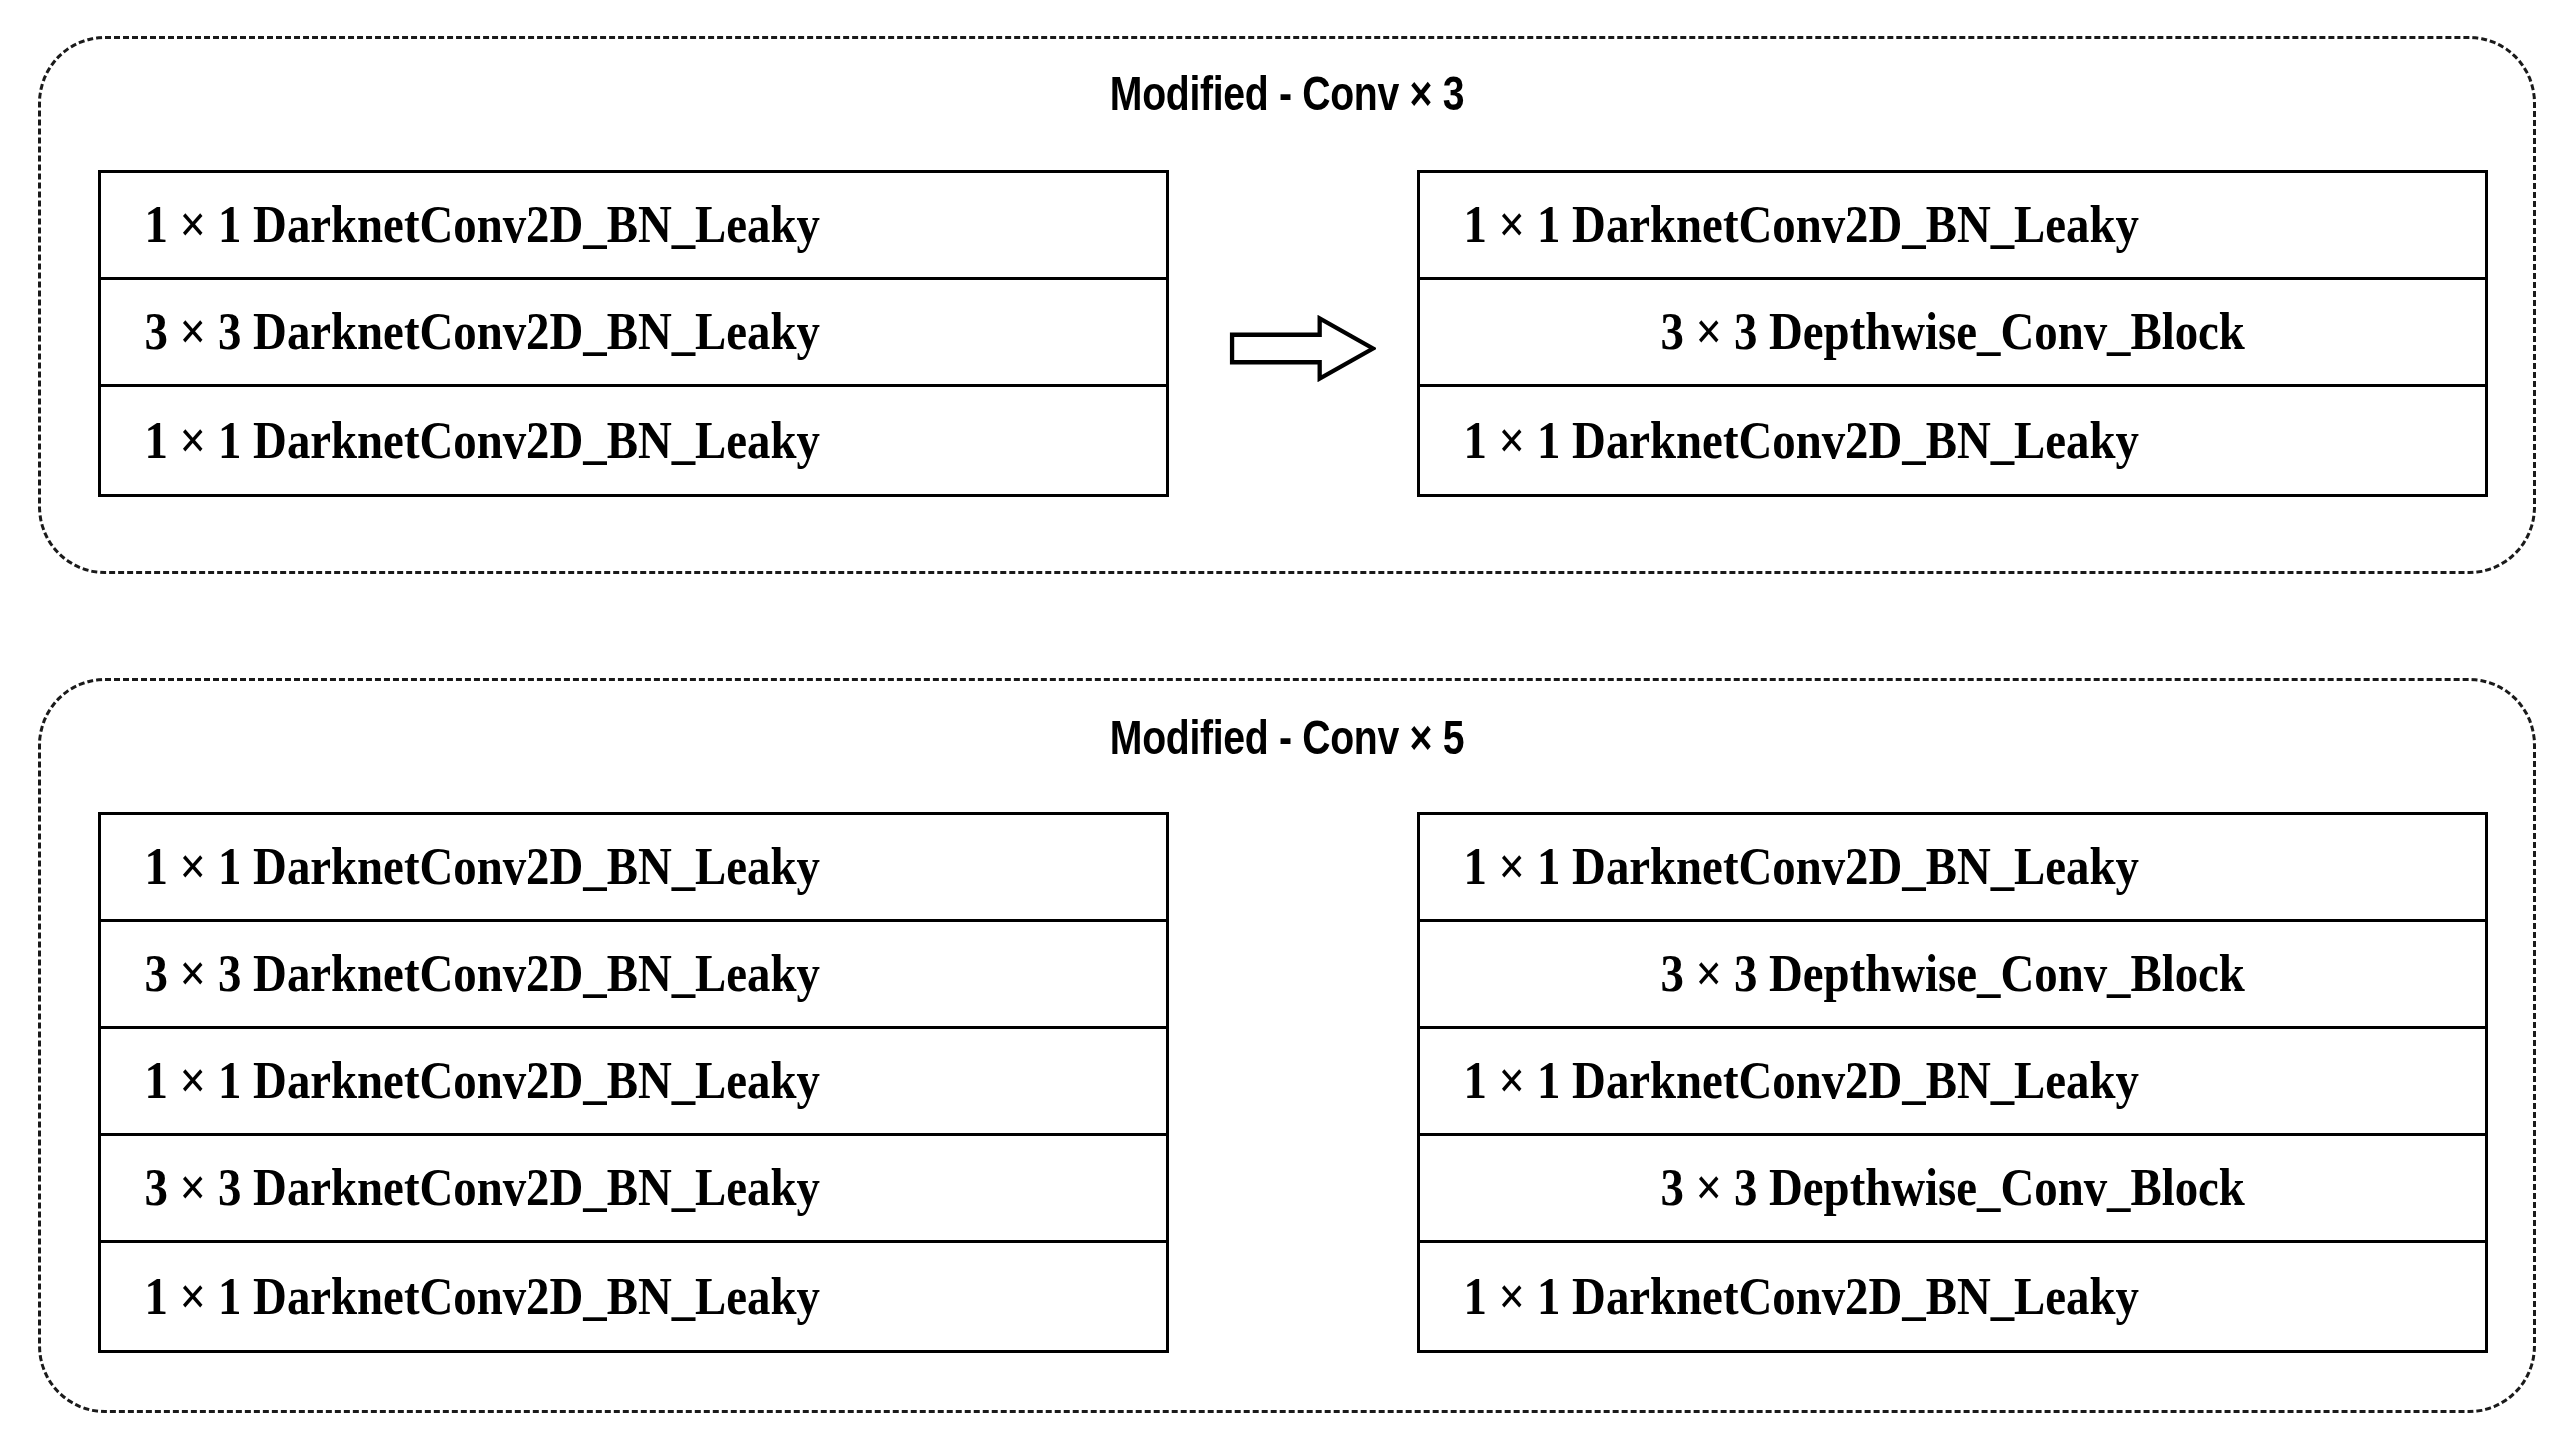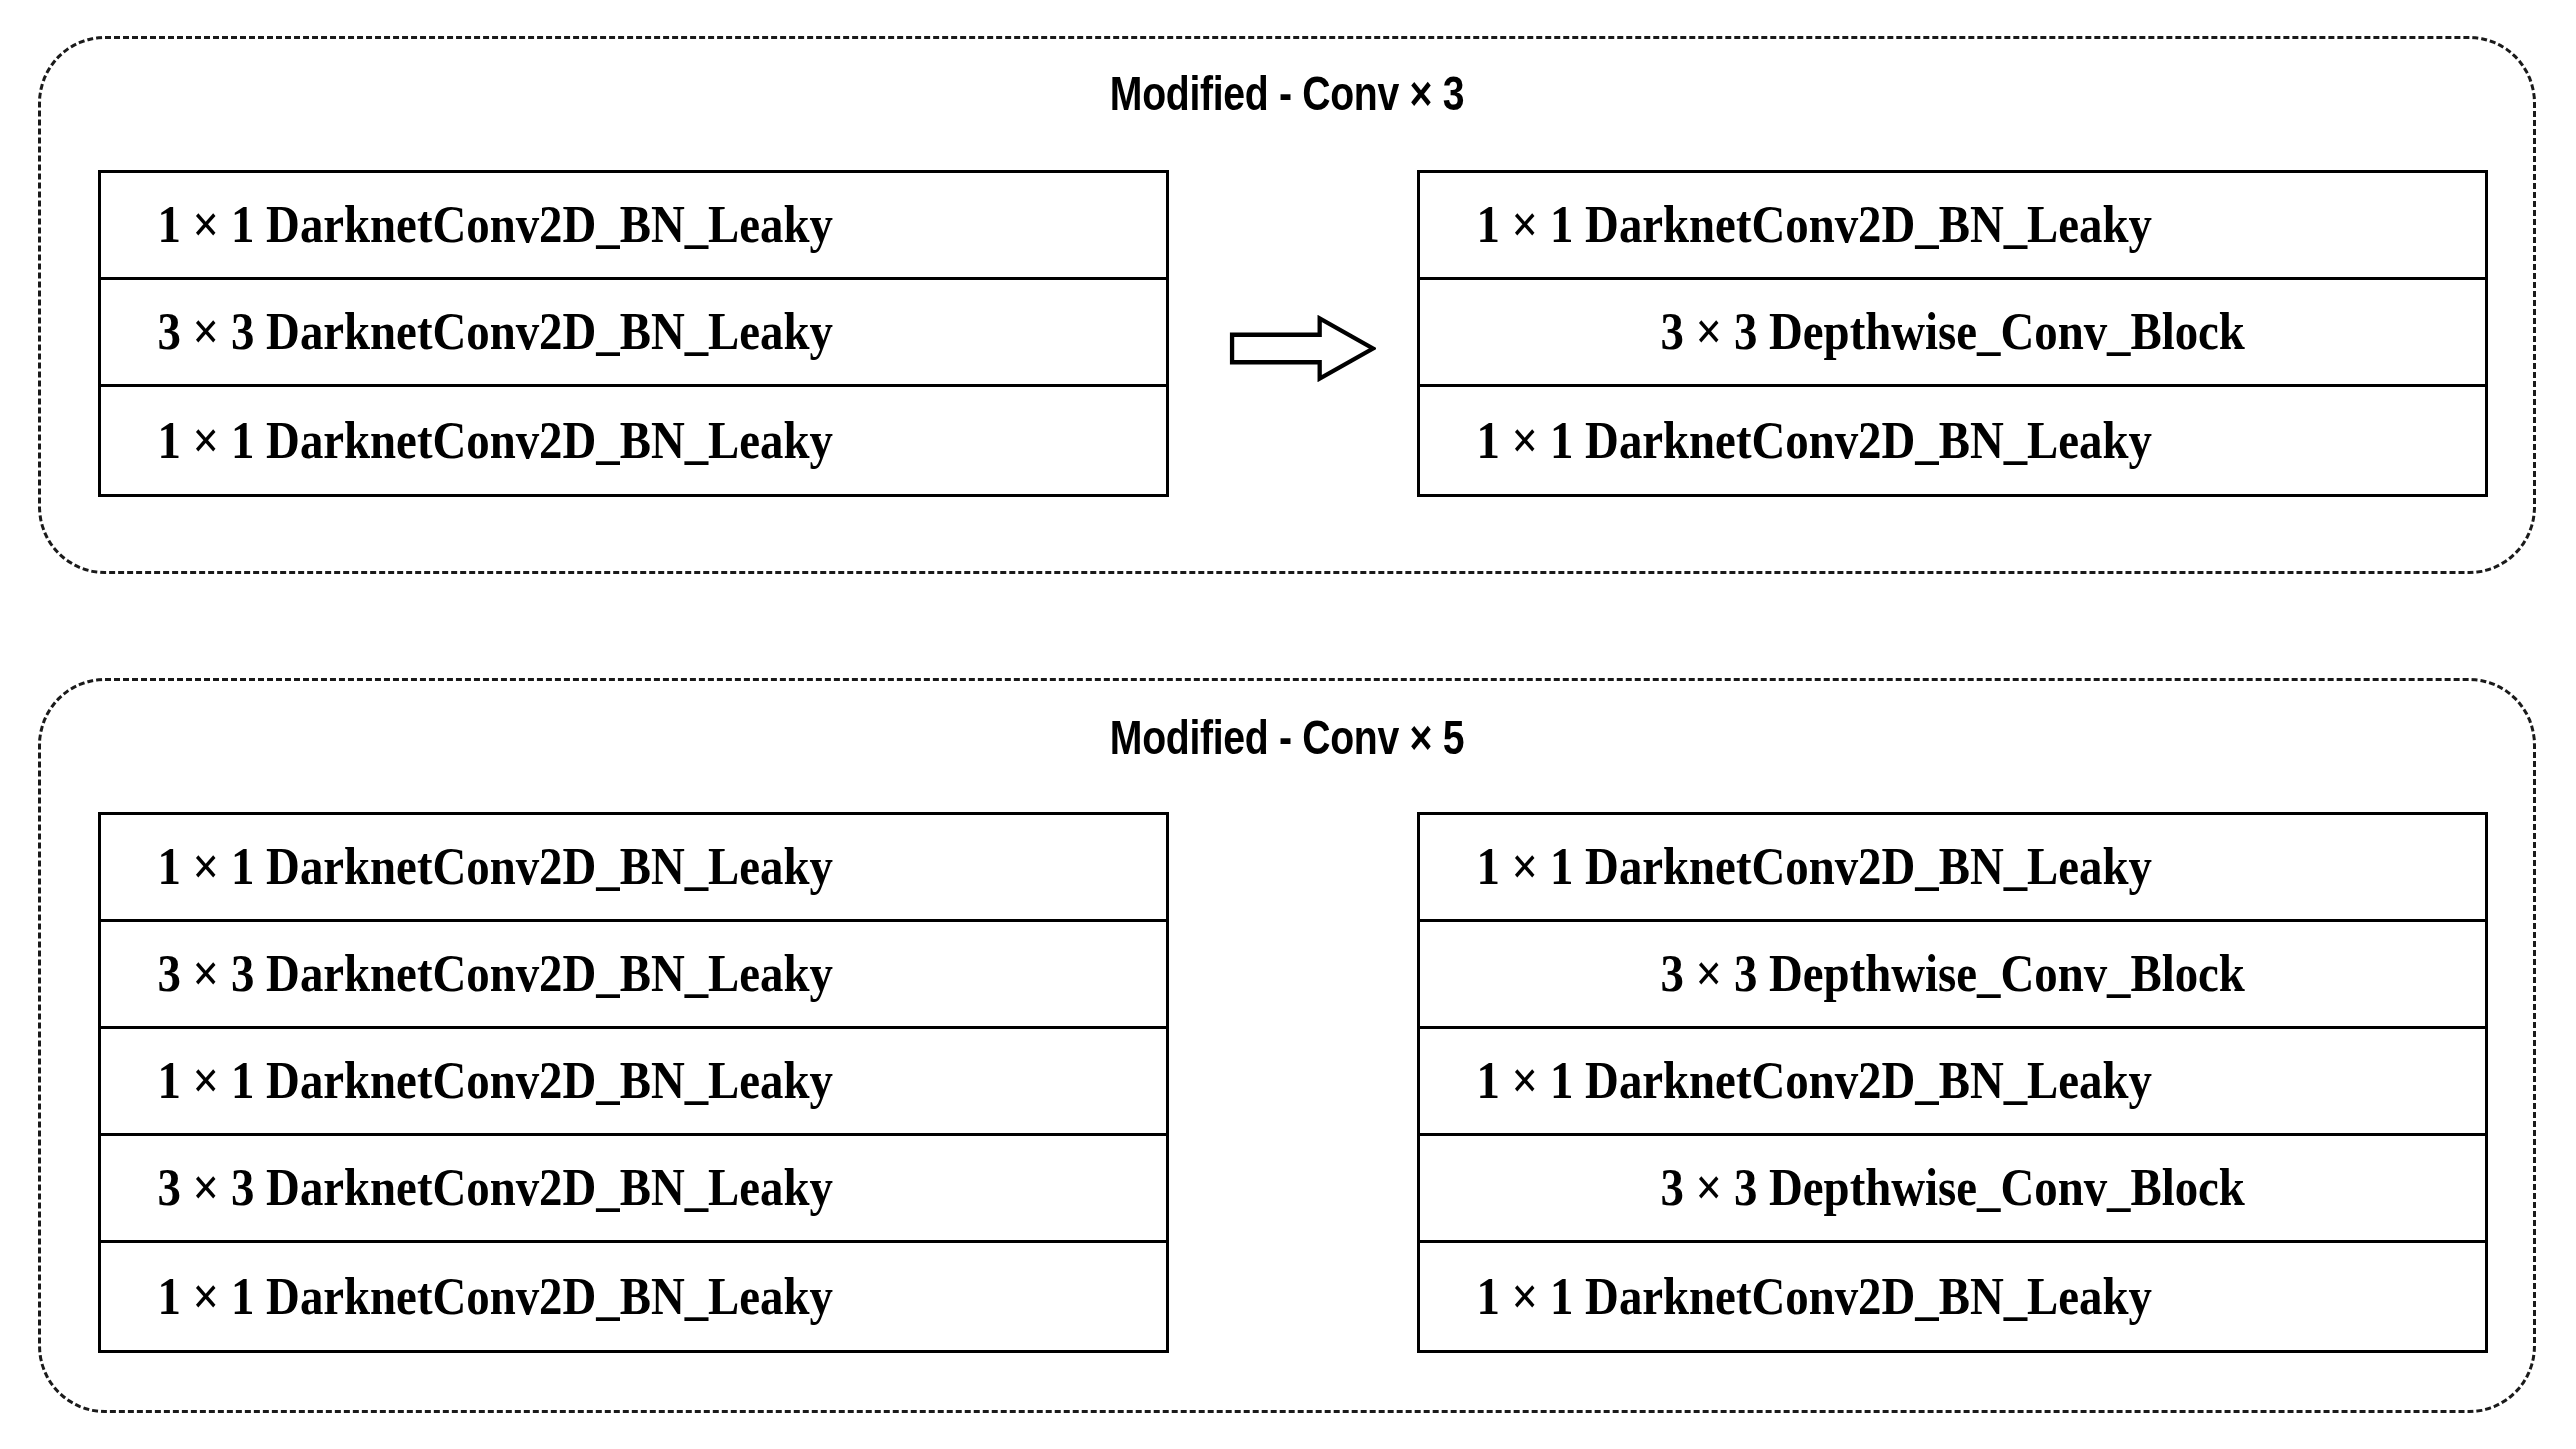--- a/index.html
+++ b/index.html
@@ -88,21 +88,21 @@
   .layer-label {
     font-family: "Liberation Serif", serif;
     font-weight: bold;
     font-size: 52px;
     line-height: 1;
     color: #000000;
     white-space: nowrap;
     transform: scaleX(0.90);
     transform-origin: center center;
   }
-  .align-left   { justify-content: flex-start; padding-left: 19px; }
+  .align-left   { justify-content: flex-start; padding-left: 6px; }
   .align-center { }
 
   
   .arrow {
     position: absolute;
     width: 147px;
     height: 67px;
   }
   #arrow-conv3 { left: 1188px; top: 276px; }
   .arrow svg { display: block; width: 100%; height: 100%; }

